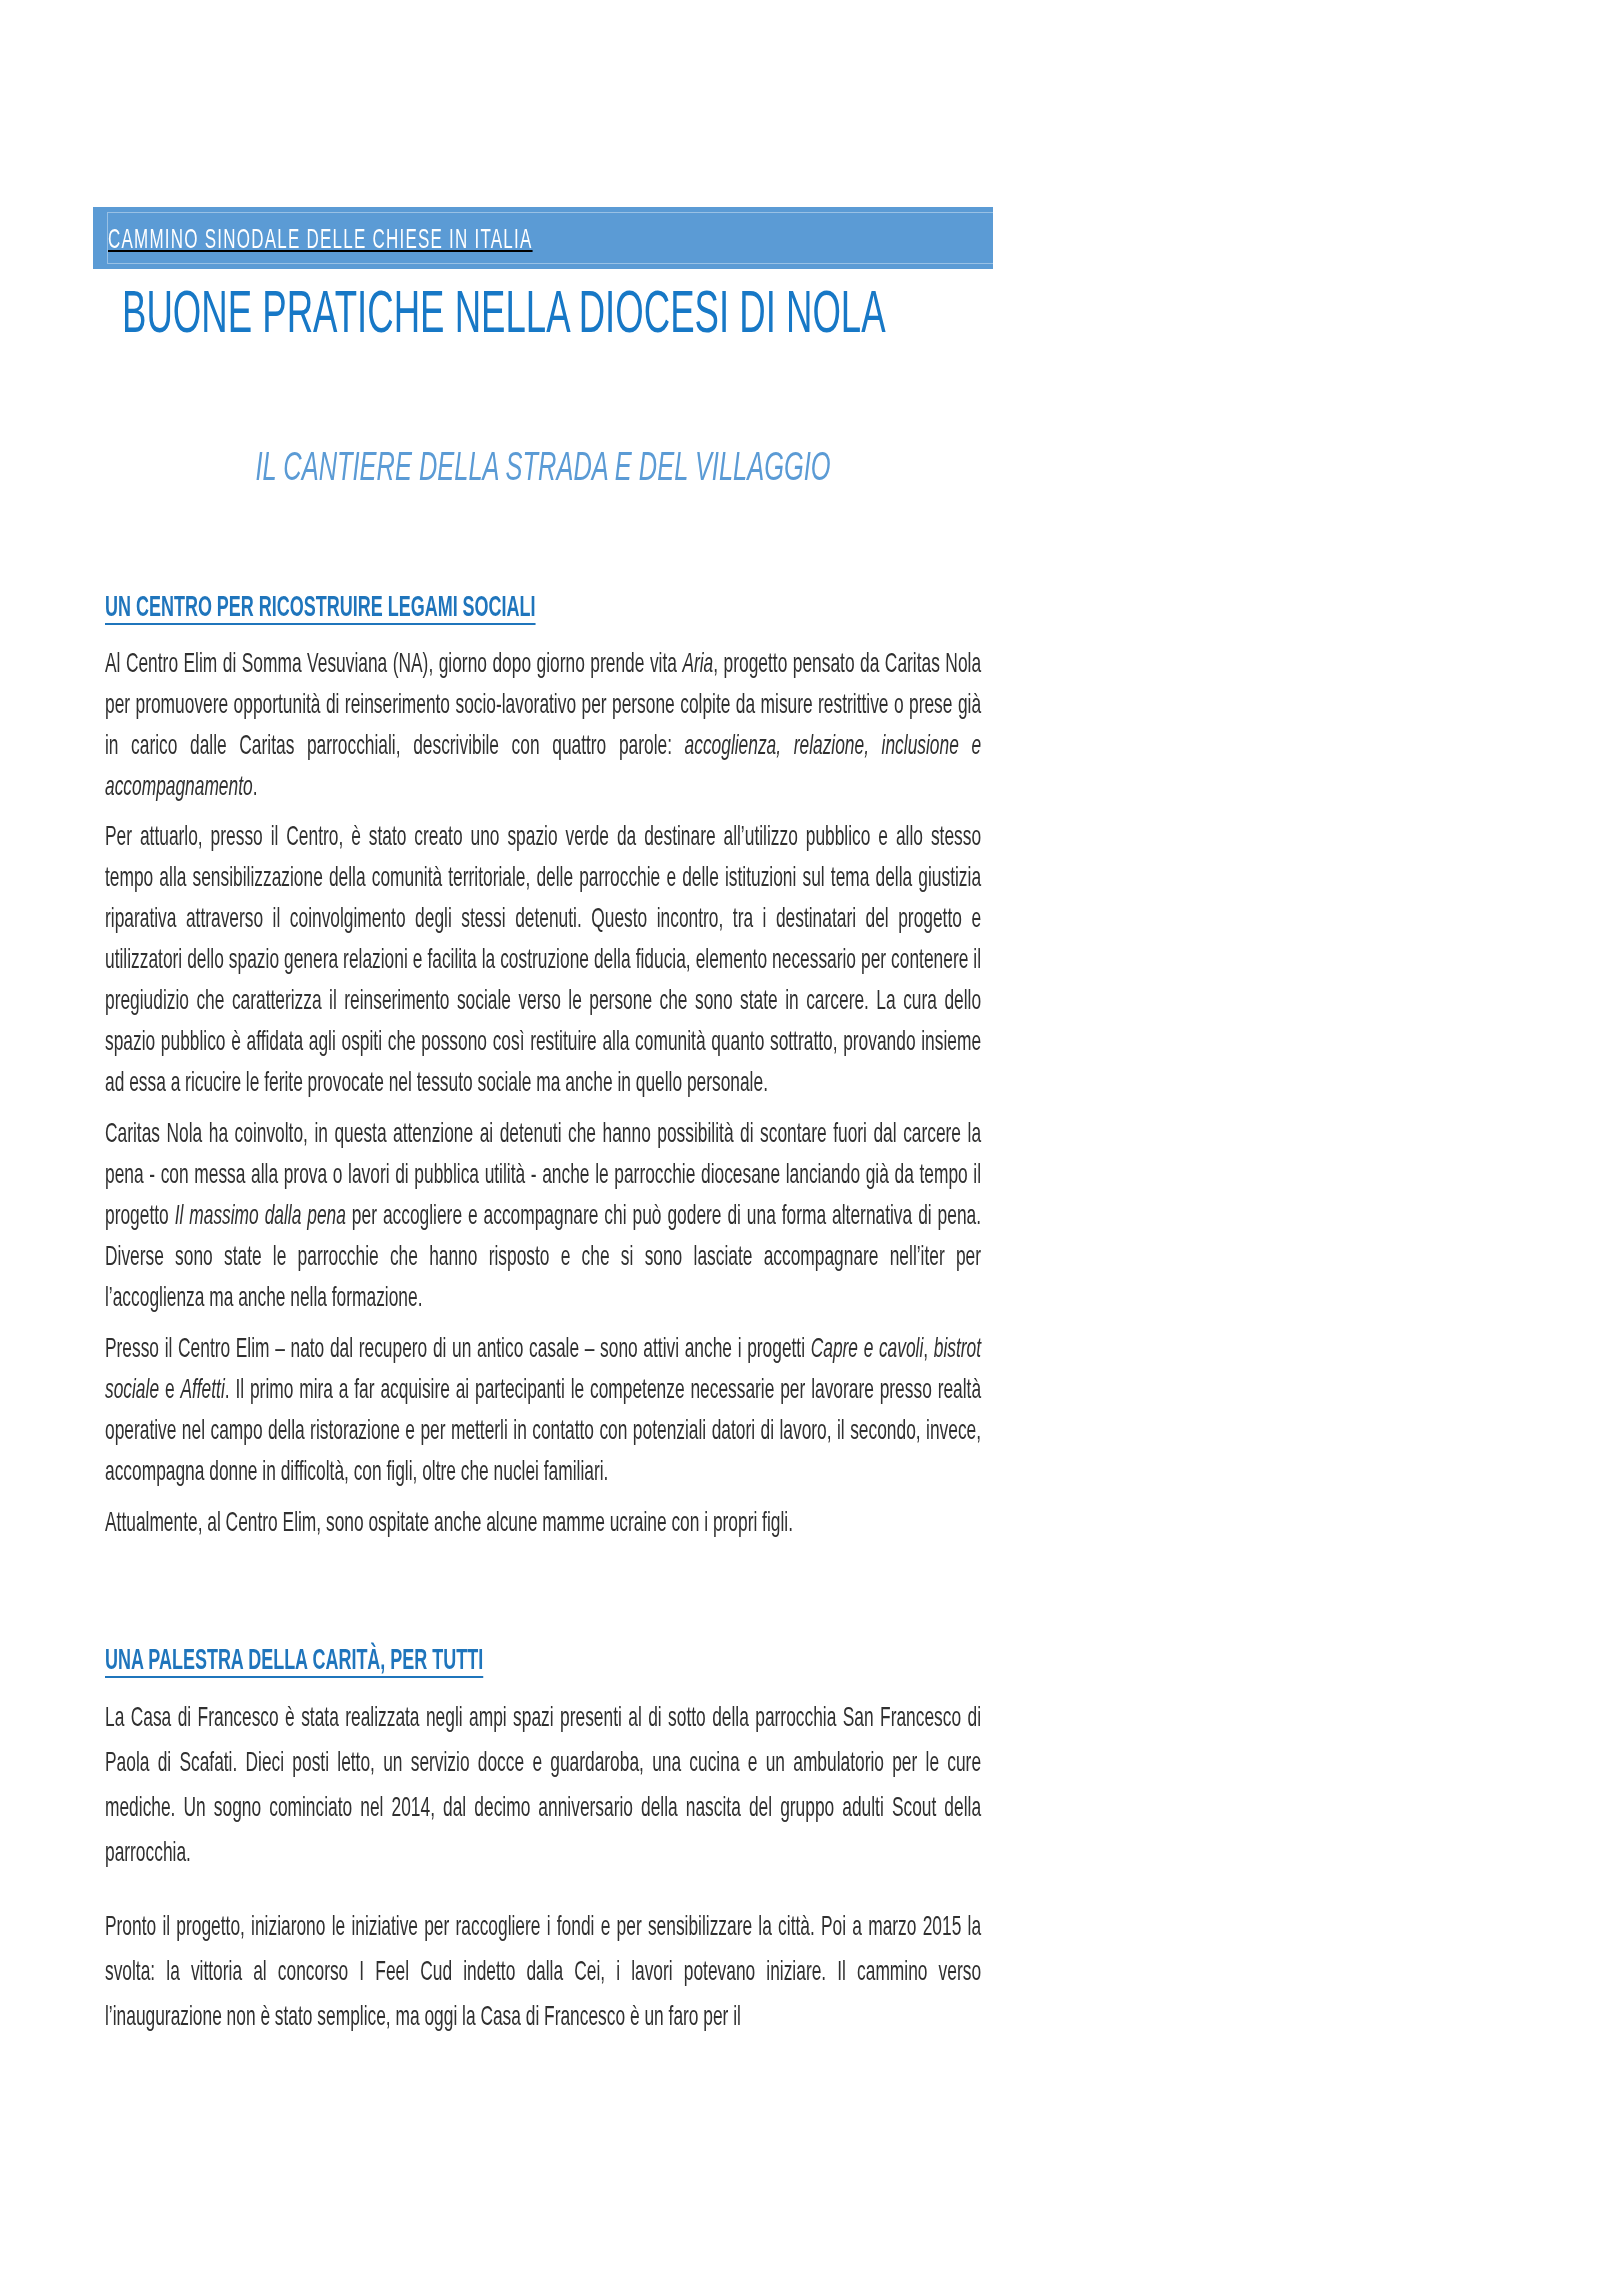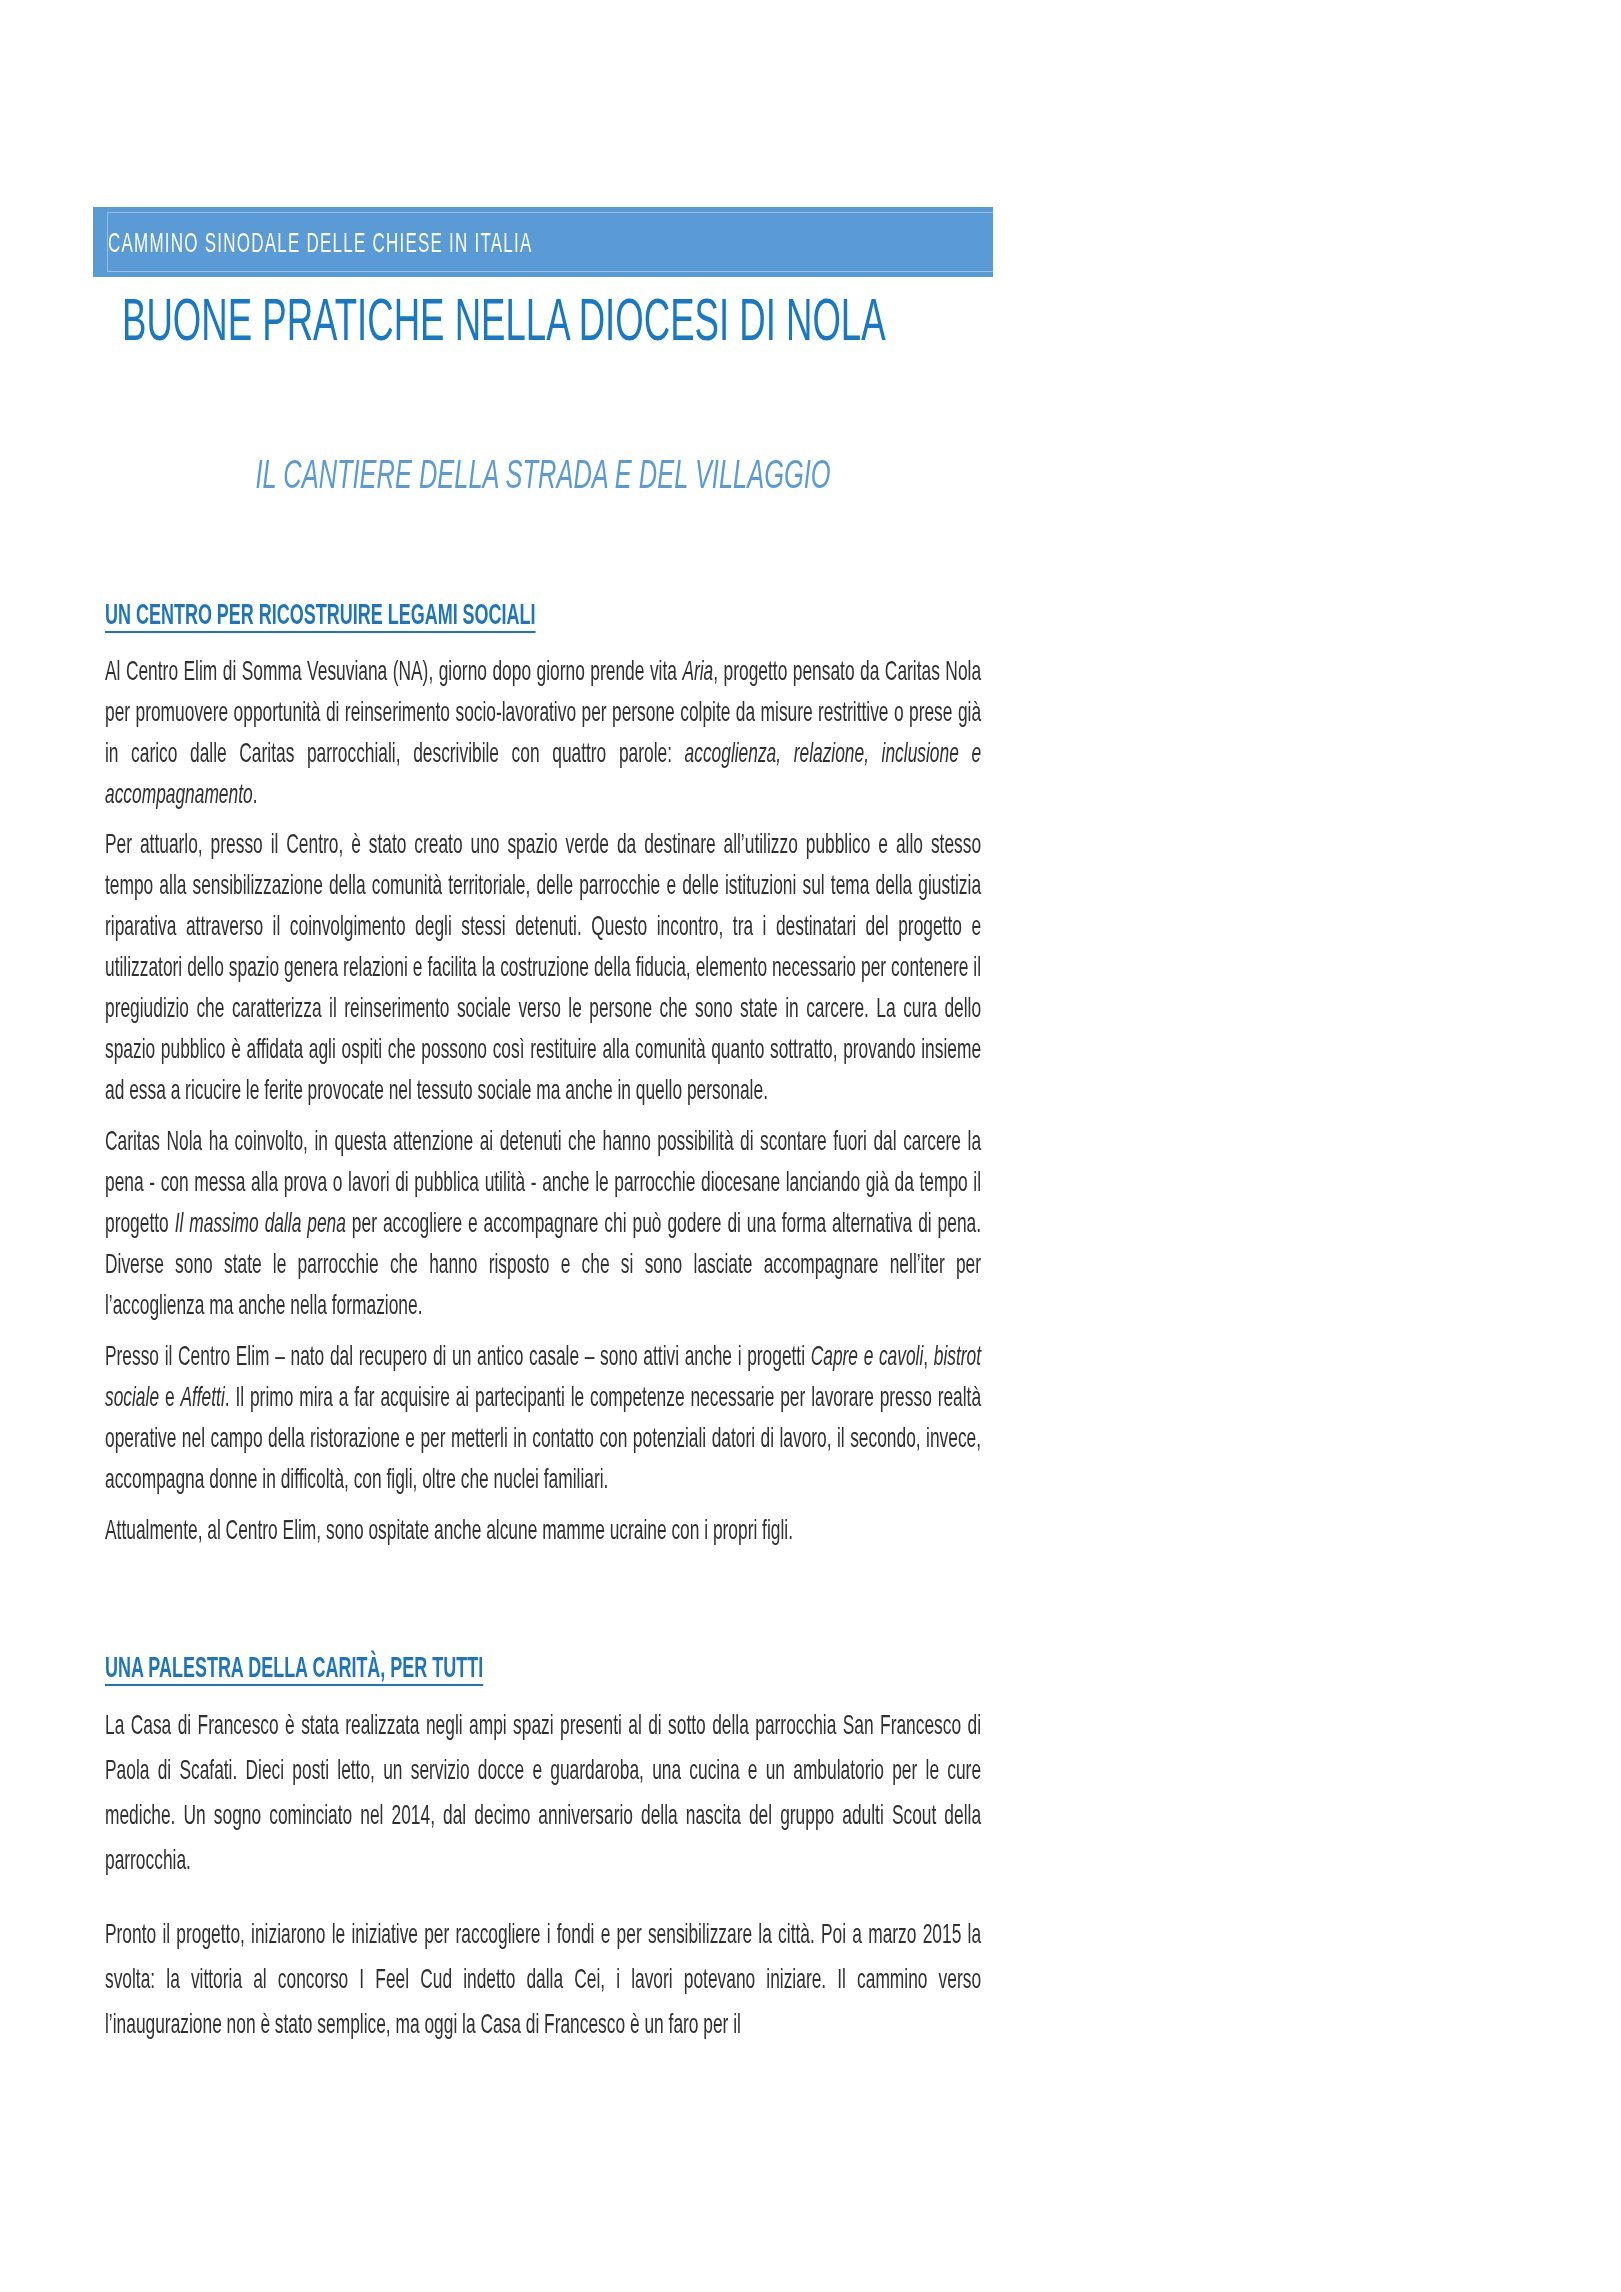--- a/index.html
+++ b/index.html
@@ -13,25 +13,25 @@
   html,body{margin:0;padding:0;background:#ffffff;}
   .page{
     position:relative;
     width:1621px;height:2293px;
     background:#ffffff;
     overflow:hidden;
     font-family:"Liberation Sans", sans-serif;
   }
   .content{position:absolute;left:93px;top:207px;width:900px;}
   .banner{
-    height:70px;
+    height:62px;
     background:var(--banner-bg);
     display:flex;align-items:center;
     position:relative;
-    padding-left:14.7px;box-sizing:border-box;
+    padding-left:14.7px;box-sizing:border-box;text-decoration:underline;
   }
   .banner::before{
     content:"";position:absolute;left:13.7px;right:0;top:4.9px;bottom:4.9px;
     border-top:1px solid rgba(255,255,255,.38);
     border-bottom:1px solid rgba(255,255,255,.38);
     border-left:1px solid rgba(255,255,255,.38);
     pointer-events:none;
   }
   .banner-text{
     color:var(--banner-text);

